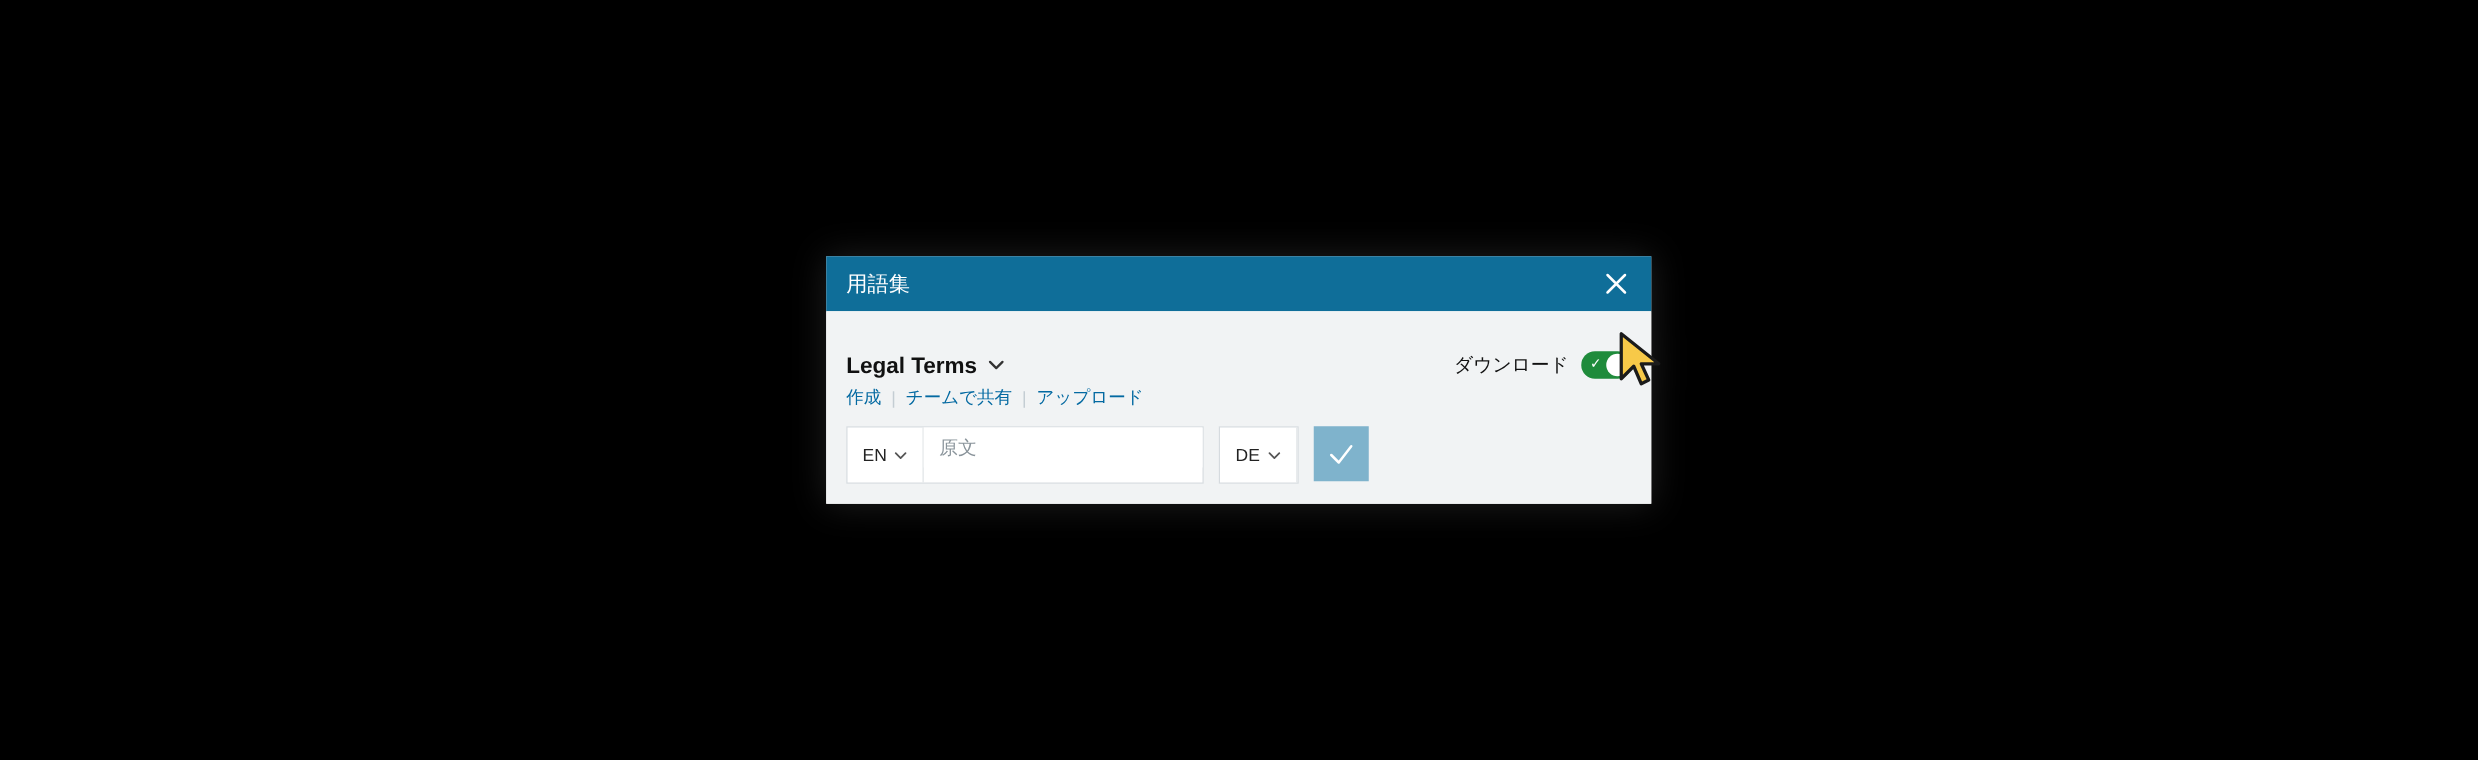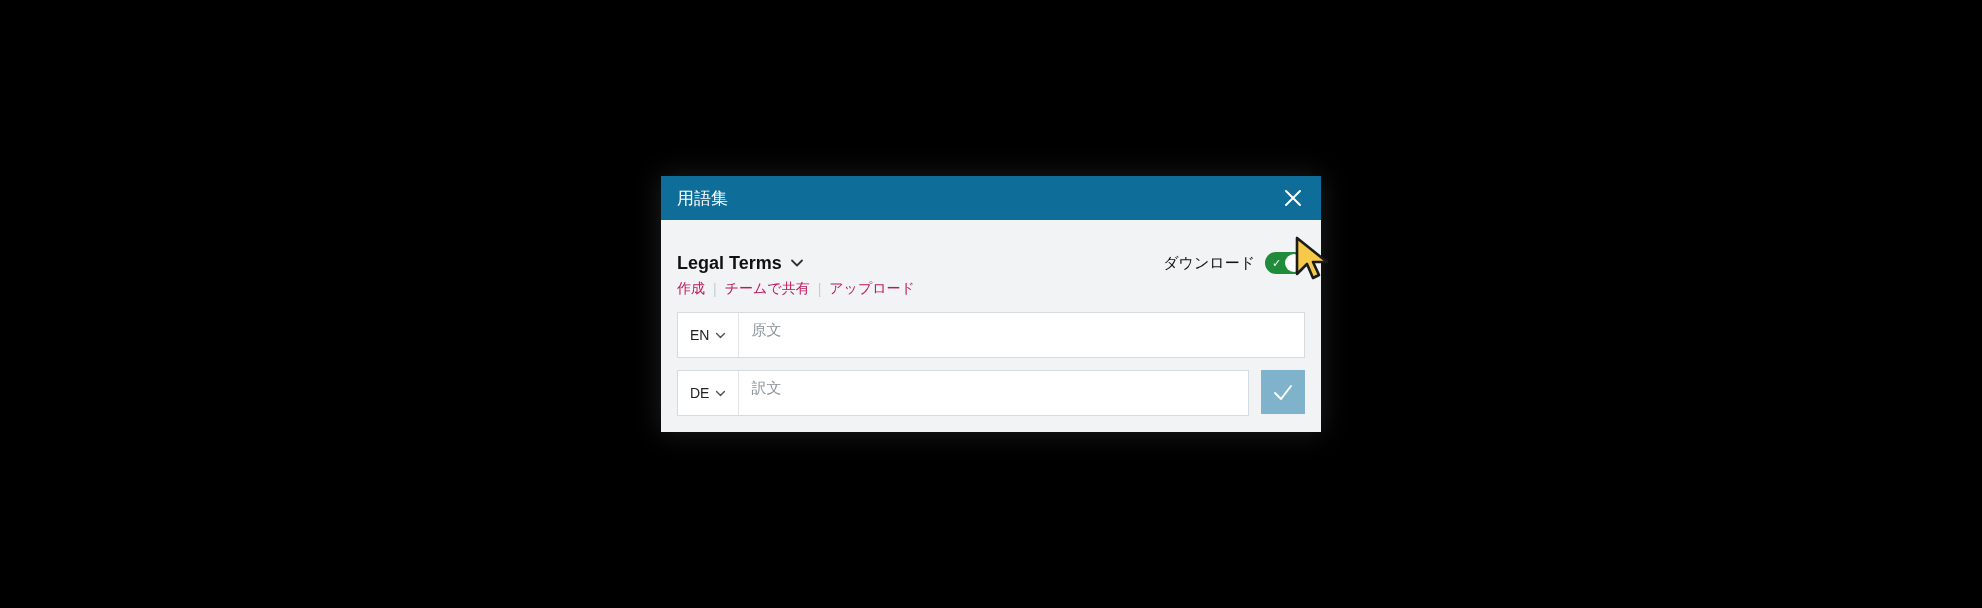--- a/index.html
+++ b/index.html
@@ -97,27 +97,27 @@
       gap: 8px;
       align-items: center;
       font-size: 14px;
       color: #0f6e99;
       font-weight: 500;
     }
     .actions .sep {
       color: #c4cdd3;
     }
     .actions a {
-      color: #be185d;
+      color: #0369a1;
       cursor: pointer;
     }
     .input-zone {
       margin-top: 14px;
       display: flex;
-      flex-direction: column;
+      flex-direction: row;
       gap: 12px;
     }
     .input-row {
       display: flex;
       align-items: stretch;
       gap: 12px;
     }
     .field-wrap {
       flex: 1;
       display: flex;
@@ -254,21 +254,20 @@
           </div>
         </div>
         <div class="input-row">
           <div class="field-wrap">
             <span class="lang-select">
               <span>DE</span>
               <svg width="11" height="11" viewBox="0 0 14 14">
                   <path d="M2 4.5 L7 9.5 L12 4.5" stroke="#555" stroke-width="1.8" fill="none" stroke-linecap="round" stroke-linejoin="round"></path>
                 </svg>
             </span>
-            <input class="text-input" placeholder="訳文" style="">
           </div>
           <span class="confirm-btn">
             <svg width="26" height="26" viewBox="0 0 26 26">
                 <path d="M5 14 L11 20 L21 7" stroke="#fff" stroke-width="2" fill="none" stroke-linecap="round" stroke-linejoin="round"></path>
               </svg>
           </span>
         </div>
       </div>
     </div>
 

